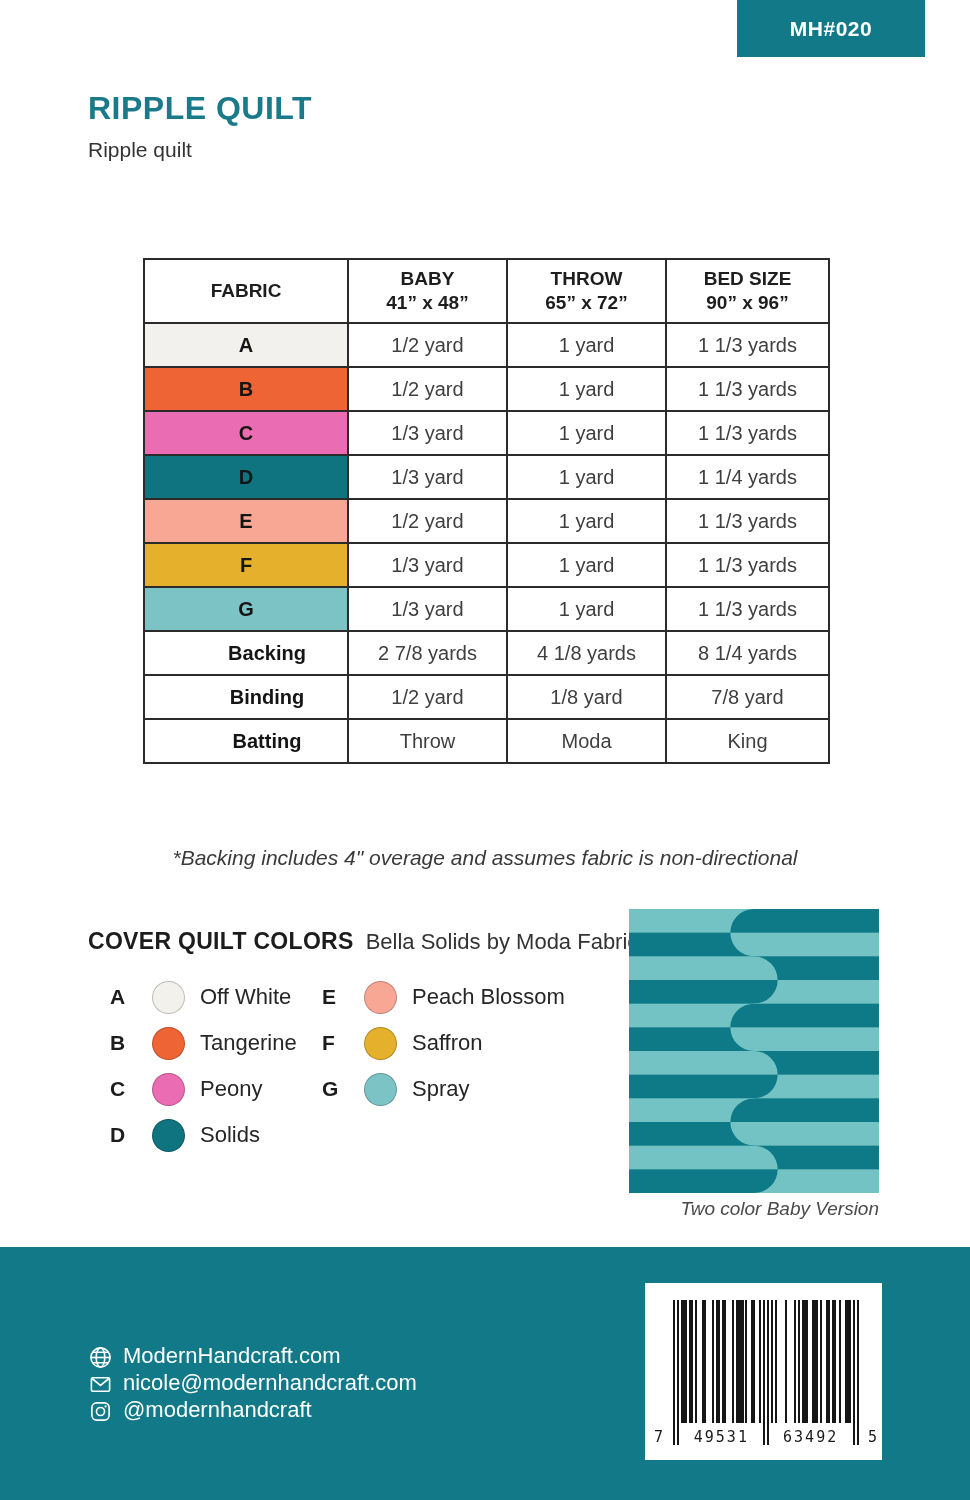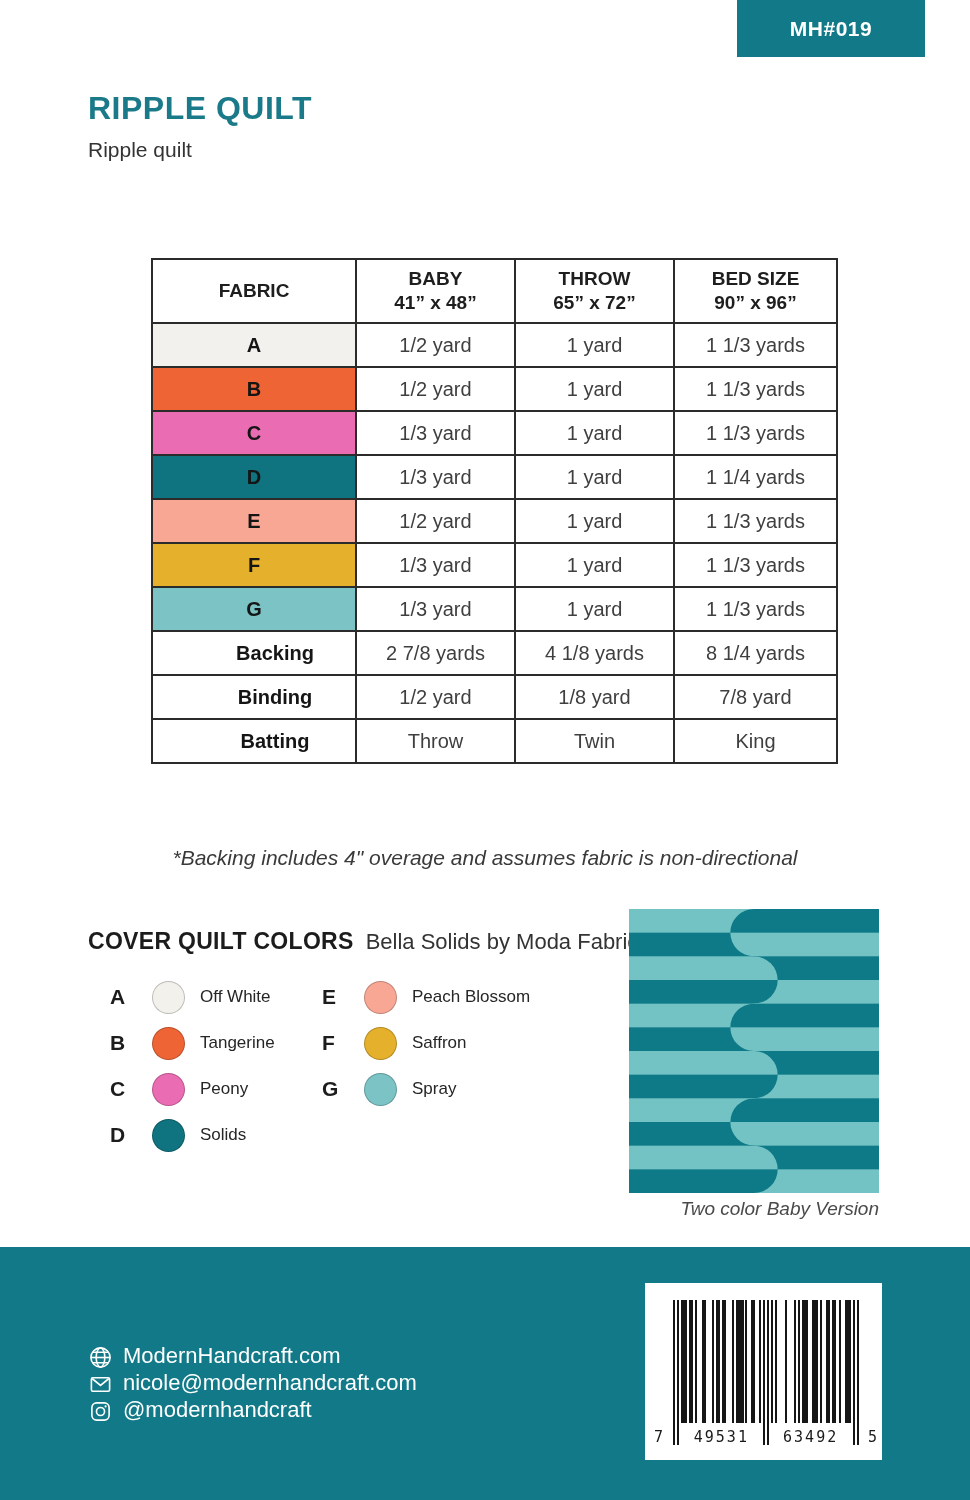--- a/index.html
+++ b/index.html
@@ -14,21 +14,21 @@
     font-size:21px;font-weight:700;letter-spacing:.5px;
   }
   .title{
     position:absolute;left:88px;top:90px;font-size:32px;font-weight:800;
     color:#1a7a89;letter-spacing:.5px;
   }
   .subtitle{position:absolute;left:88px;top:138px;font-size:21px;color:#333;}
 
   
   .fab-table{
-    position:absolute;left:151px;top:258px;width:685px;
+    position:absolute;left:143px;top:258px;width:685px;
     border-collapse:collapse;table-layout:fixed;
   }
   .fab-table td{
     border:2px solid #2b2b2b;text-align:center;vertical-align:middle;
     white-space:pre-line;line-height:1.25;
   }
   .fab-table .hdr{height:60px;font-weight:700;font-size:19px;color:#1e1e1e;}
   .fab-table .letter{height:40px;font-weight:600;font-size:20px;color:#151515;}
   .fab-table .val{font-size:20px;color:#3f3f3f;}
   .fab-table .xlabel{font-weight:700;font-size:20px;color:#151515;}
@@ -45,21 +45,21 @@
   .cc-head span{font-weight:400;color:#333;margin-left:12px;font-size:22px;}
   .legend-col{position:absolute;top:974px;}
   .legend-col.c1{left:110px;}
   .legend-col.c2{left:322px;}
   .legend-row{display:flex;align-items:center;height:46px;}
   .legend-letter{width:42px;font-weight:700;font-size:21px;color:#1c1c1c;}
   .swatch{
     width:33px;height:33px;border-radius:50%;border:1px solid rgba(0,0,0,.22);
     box-sizing:border-box;flex:0 0 auto;
   }
-  .legend-name{margin-left:15px;font-size:17px;color:#262626;white-space:nowrap;}
+  .legend-name{margin-left:15px;font-size:22px;color:#262626;white-space:nowrap;}
 
   
   .quilt{position:absolute;left:629px;top:909px;width:250px;height:284px;}
   .quilt svg{display:block;}
   .quilt-caption{
     position:absolute;left:600px;top:1198px;width:279px;text-align:right;
     font-style:italic;font-size:19px;color:#4a4a4a;
   }
 
   
@@ -84,21 +84,21 @@
     font-size:15px;color:#1a1a1a;line-height:18px;
   }
   .bc-num.g1{left:4%;width:44%;text-align:center;background:#fff;letter-spacing:2px;}
   .bc-num.g2{left:52%;width:44%;text-align:center;background:#fff;letter-spacing:2px;}
   .bc-num.ld{left:-19px;}
   .bc-num.rd{right:-18px;}
 </style>
 </head>
 <body>
 
-<div class="badge">MH#019</div>
+<div class="badge">MH#020</div>
 
 <div class="title">RIPPLE QUILT</div>
 <div class="subtitle">Ripple quilt</div>
 
 <table class="fab-table">
   <colgroup>
       <col style="width:204px">
       <col style="width:159px">
       <col style="width:159px">
       <col style="width:163px">
@@ -163,21 +163,21 @@
   </tr>
   <tr>
     <td class="xlabel xrow">Binding</td>
     <td class="val">1/2 yard</td>
     <td class="val">1/8 yard</td>
     <td class="val">7/8 yard</td>
   </tr>
   <tr>
     <td class="xlabel xrow">Batting</td>
     <td class="val">Throw</td>
-    <td class="val">Twin</td>
+    <td class="val">Moda</td>
     <td class="val">King</td>
   </tr>
 </tbody>
   </table>
 
 <div class="footnote">*Backing includes 4" overage and assumes fabric is non-directional</div>
 
 <div class="cc-head">
   <b>COVER QUILT COLORS</b><span>Bella Solids by Moda Fabrics</span>
 </div>

